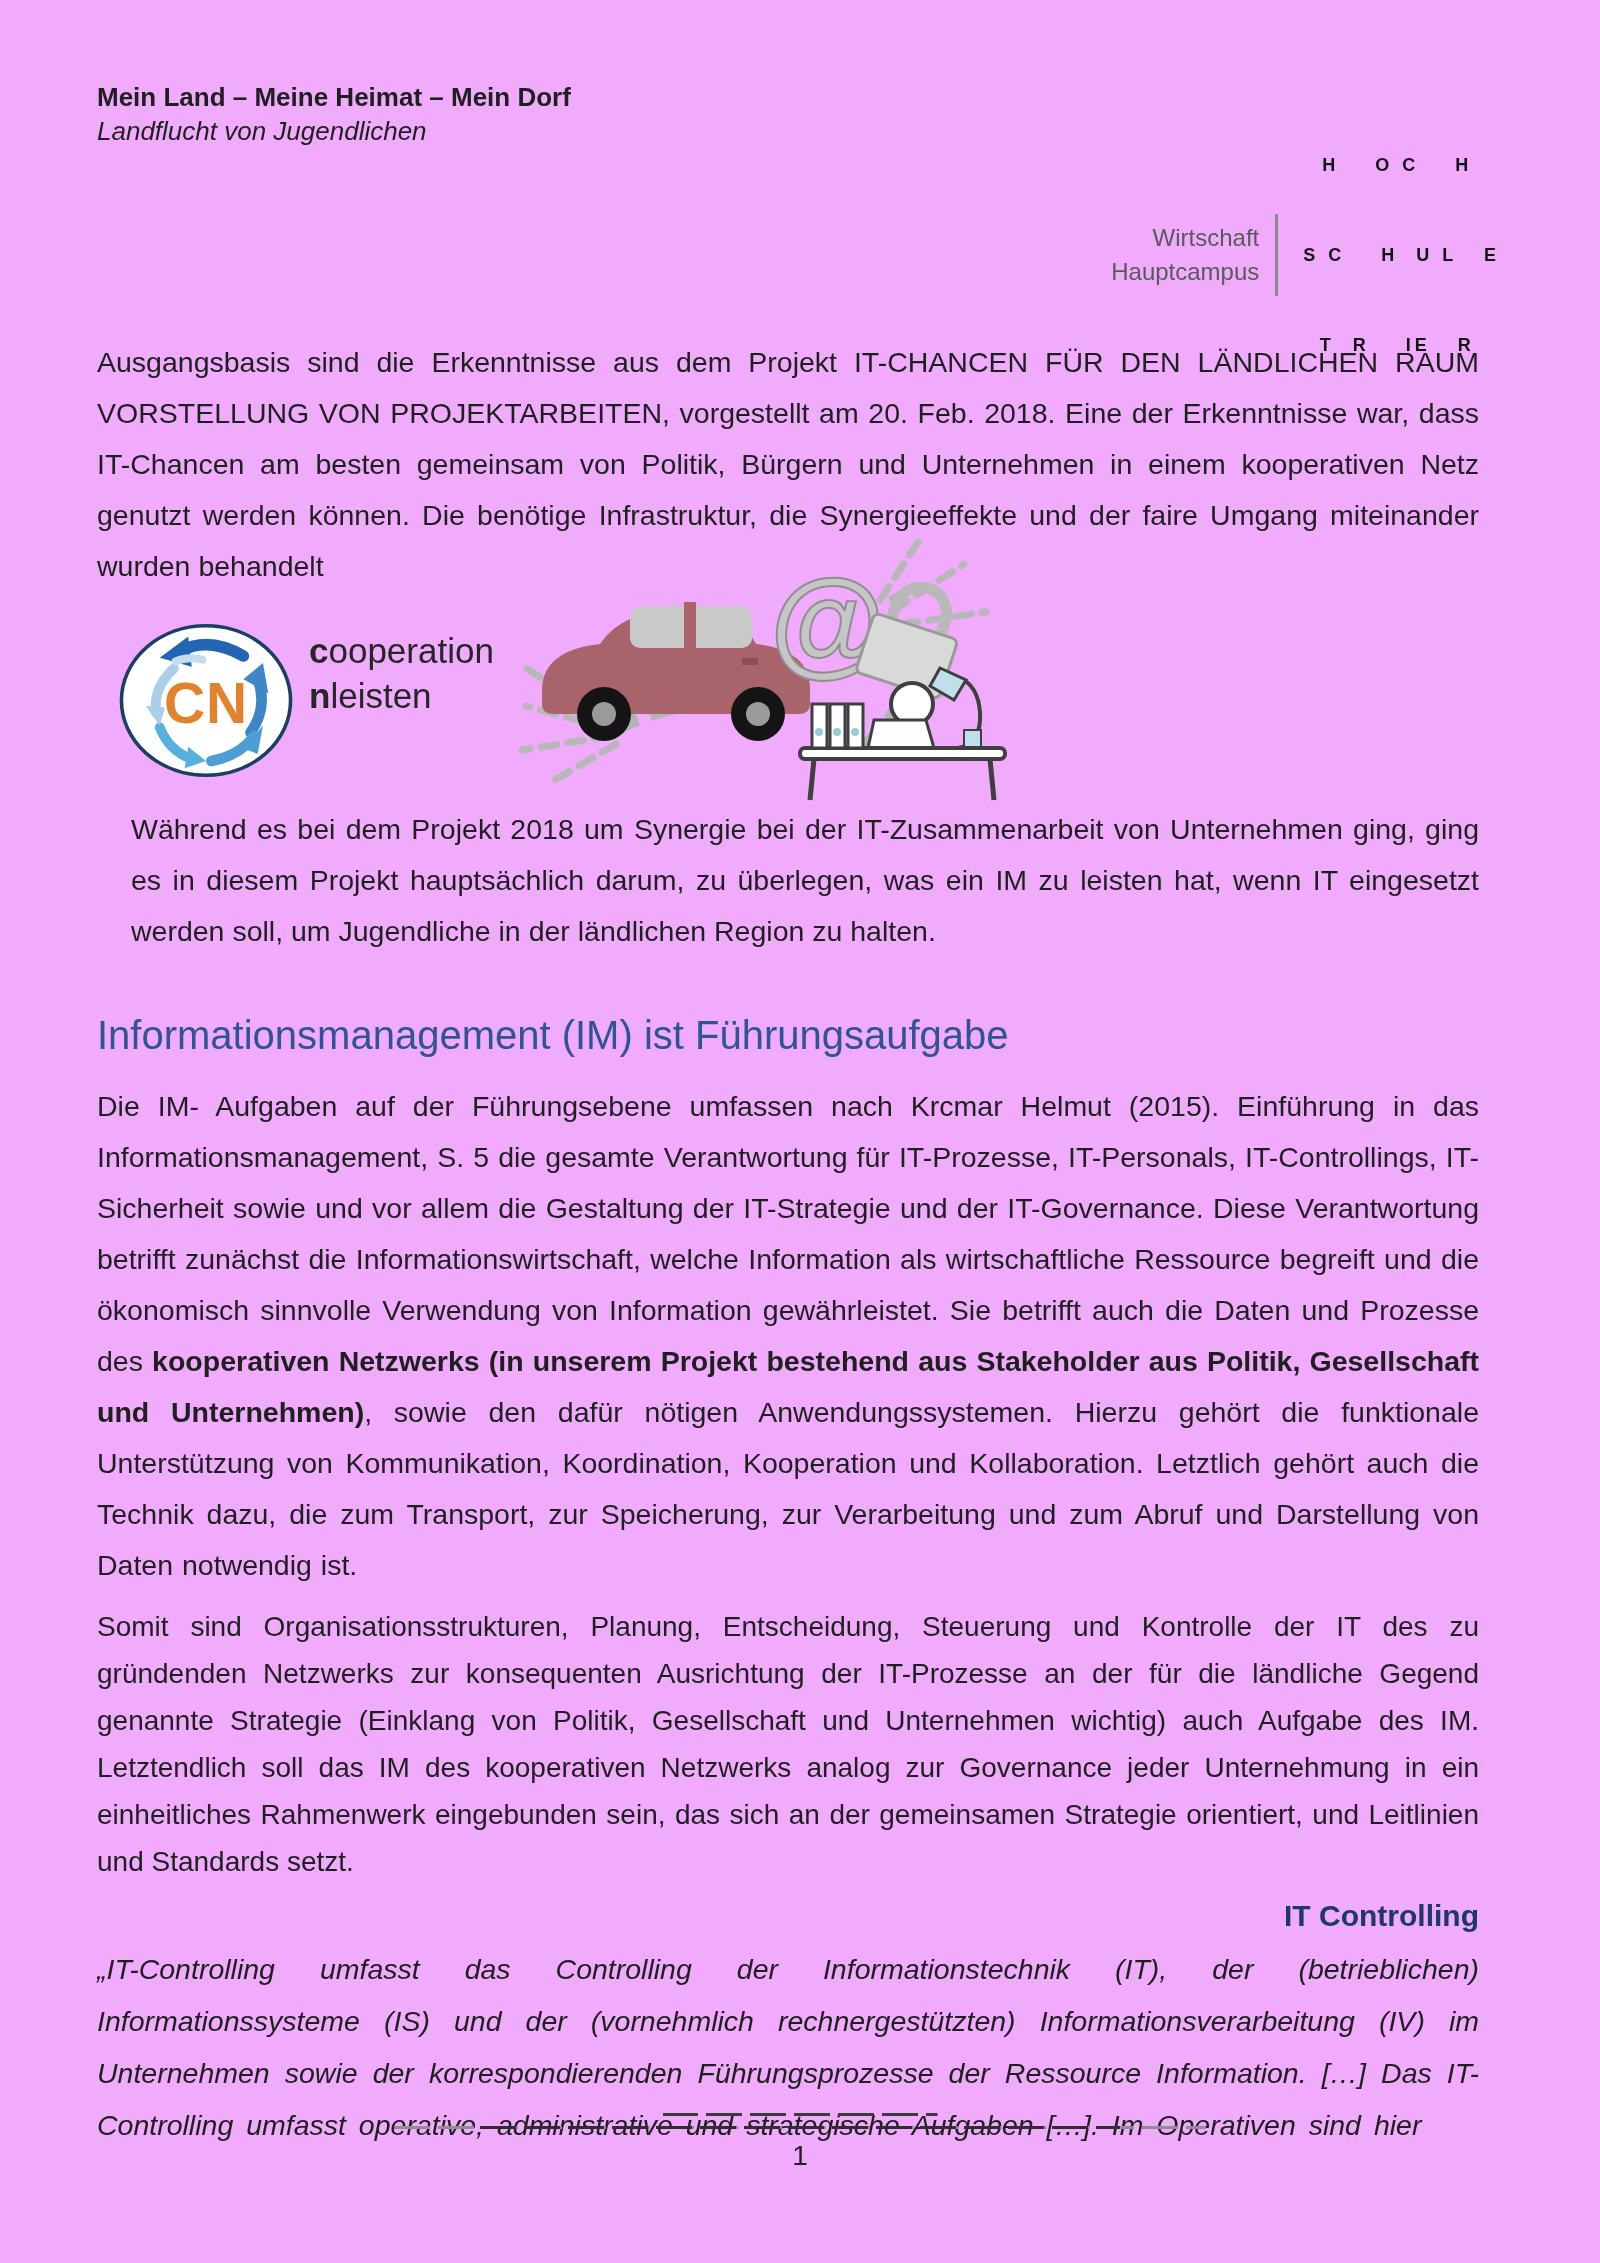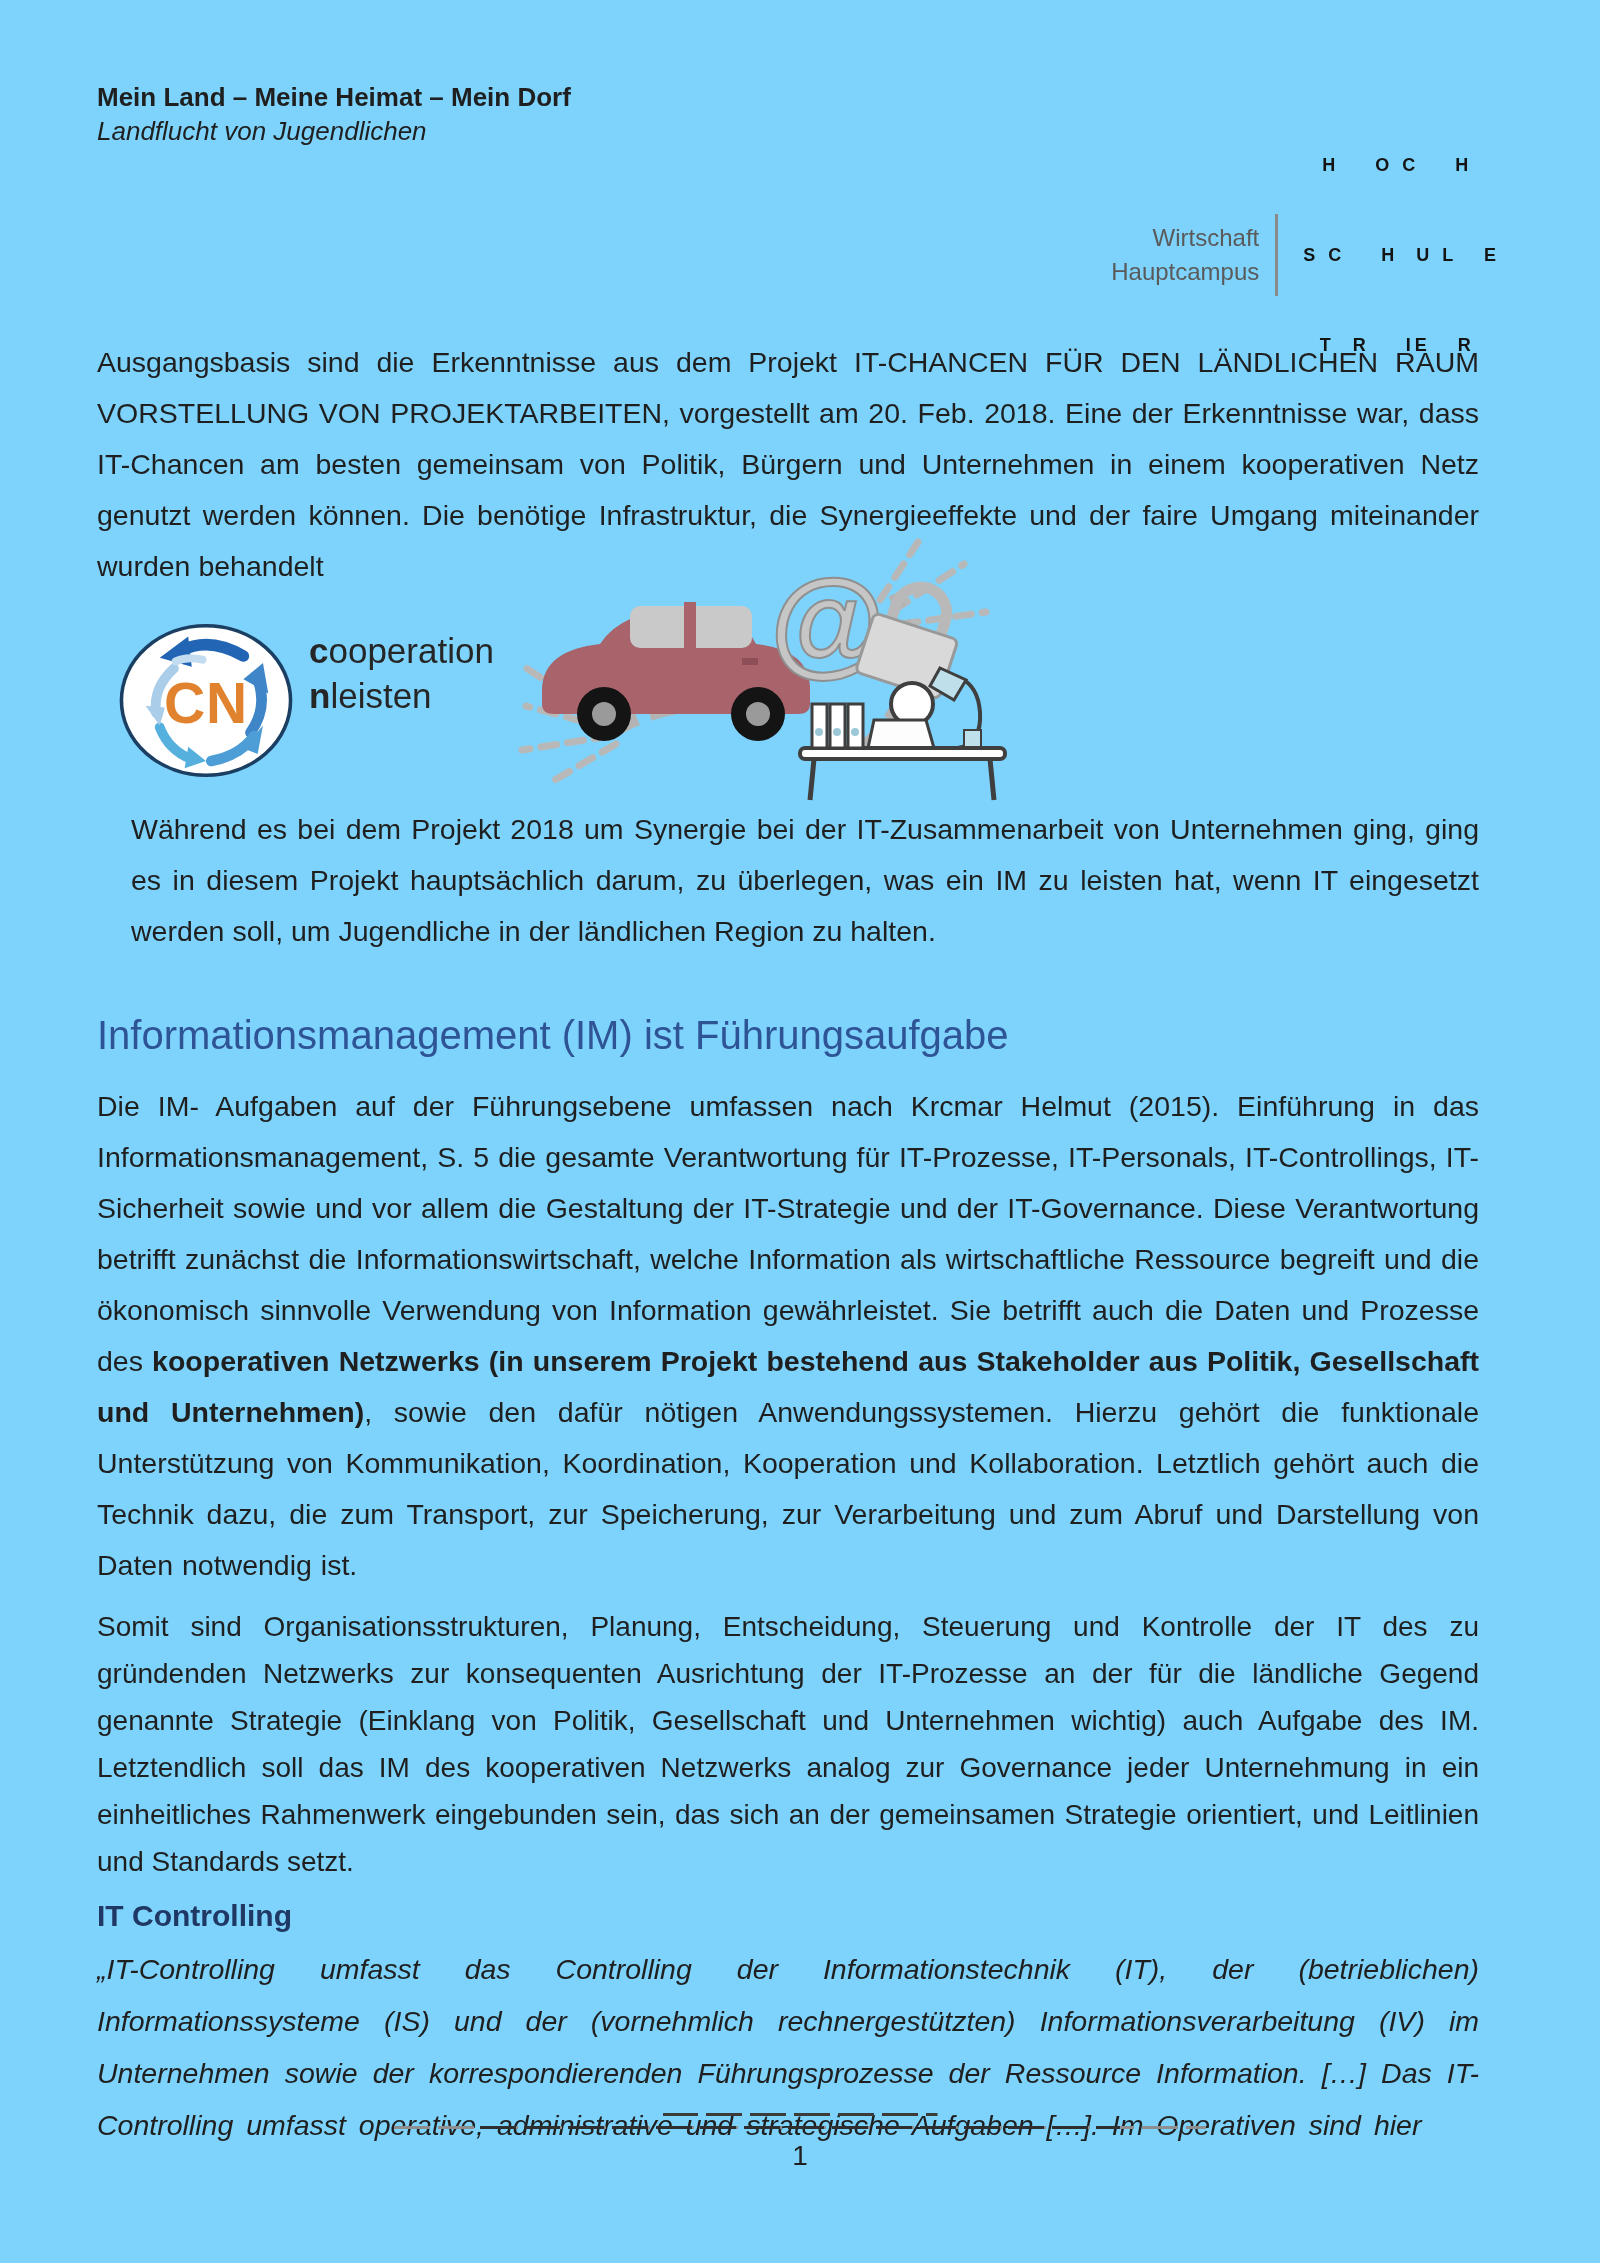--- a/index.html
+++ b/index.html
@@ -1,20 +1,20 @@
 <!DOCTYPE html>
 <html lang="de"><head>
 <meta charset="utf-8">
 <style>
   html,body{margin:0;padding:0;background:#e8e8e8;}
   .page{
     position:relative;
     width:1600px;height:2263px;
     margin:0 auto;
-    background:#7dd3fc;
+    background:#f0abfc;
     font-family:"Liberation Sans",sans-serif;
     color:#1f1f1f;
     overflow:hidden;
   }
   
   .header{
     position:absolute;top:80px;left:97px;right:100px;
     display:flex;justify-content:space-between;align-items:flex-start;
   }
   .header-title{font-size:26px;font-weight:700;line-height:34px;}
@@ -44,20 +44,21 @@
     margin:52px 0 0 0;
     font-size:40px;font-weight:400;line-height:52px;
     color:#2F5496;
   }
   .p3{margin-top:20px;}
   .p4{margin-top:12px;}
   .h2{
     margin:10px 0 0 0;
     font-size:30px;font-weight:700;line-height:42px;
     color:#1F3864;
+    text-align:right;
   }
   .p5{margin-top:6px;font-style:italic;}
   
   .footer-dash{position:absolute;left:50%;transform:translateX(-50%);height:3px;}
   .dash-top{top:2113px;width:275px;
     background:repeating-linear-gradient(90deg,#3b3b3b 0 36px,transparent 36px 44px);}
   .dash-wide{top:2126px;width:812px;
     background:repeating-linear-gradient(90deg,#8f8f8f 0 36px,transparent 36px 44px);}
   .dash-mid{top:2126px;width:640px;
     background:repeating-linear-gradient(90deg,#2e2e2e 0 36px,transparent 36px 44px);}

